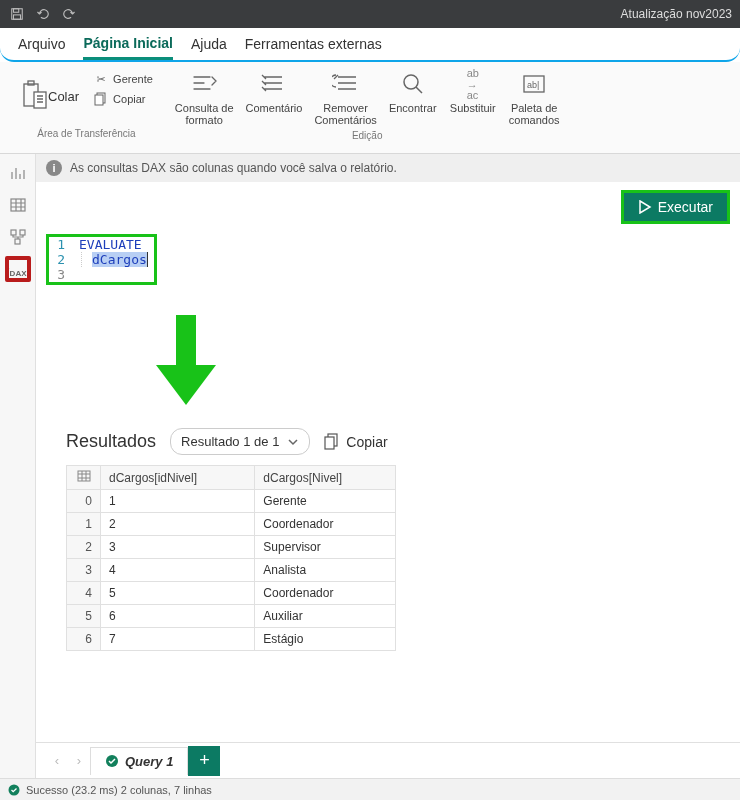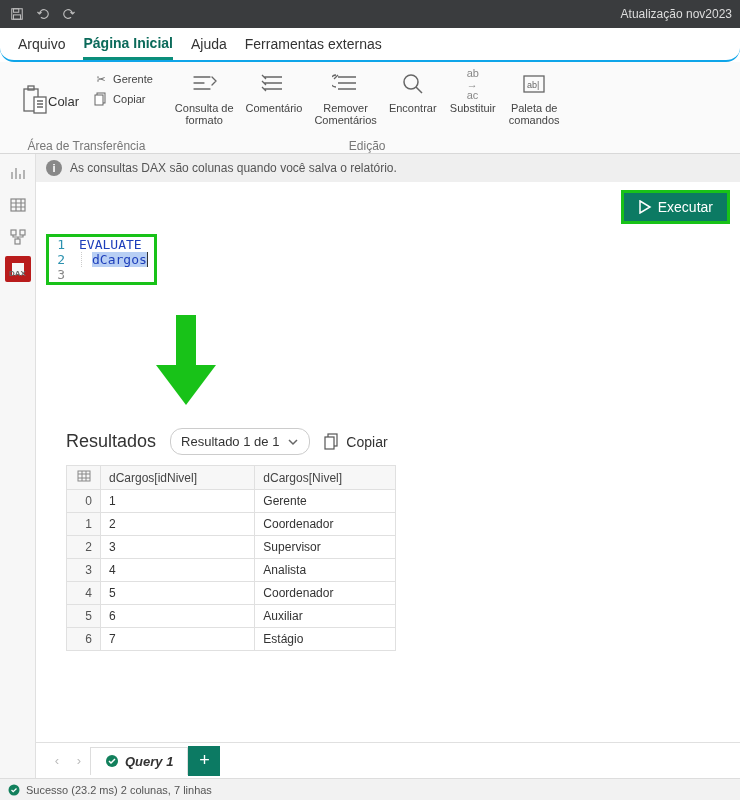--- a/index.html
+++ b/index.html
@@ -13,33 +13,33 @@
 
 
 .menubar { height: 34px; display: flex; align-items: center; gap: 18px; padding: 0 18px; border-bottom: 2px solid #0ea5e9; border-radius: 14px; }
 .menubar .menu-item { font-size: 14px; color: #333; padding: 6px 0; cursor: pointer; }
 .menubar .menu-item.active { color: #0b6a5a; border-bottom: 3px solid #0b8e7a; font-weight: 600; }
 
 
 .ribbon { height: 92px; display: flex; padding: 4px 10px 0; border-bottom: 1px solid #d8d8d8; background: #fafafa; }
 .ribbon-group { display: flex; flex-direction: column; align-items: center; padding: 0 8px; }
 .ribbon-group-items { display: flex; gap: 4px; flex: 1; }
-.ribbon-group-label { font-size: 12px; color: #777; margin-top: 2px; margin-bottom: 0; text-align: right; }
+.ribbon-group-label { font-size: 10px; color: #777; margin-top: 2px; margin-bottom: 14px; text-align: right; }
 .rbtn { display: flex; flex-direction: column; align-items: center; justify-content: flex-start; min-width: 56px; padding: 2px 4px; cursor: pointer; }
 .rbtn .icon { width: 32px; height: 32px; display: flex; align-items: center; justify-content: center; color: #555; }
 .rbtn .lbl { font-size: 11px; text-align: center; line-height: 1.1; margin-top: 2px; color: #444; }
 .rbtn-sm { display: flex; align-items: center; gap: 4px; font-size: 11px; color: #444; padding: 1px 2px; cursor: pointer; }
 .rbtn-sm .icon { width: 16px; height: 16px; display: flex; align-items: center; justify-content: center; color: #666; }
 .colar-btn { display: flex; flex-direction: row; align-items: center; padding: 2px 4px; cursor: pointer; }
 .cut-copy { display: flex; flex-direction: column; gap: 2px; margin-left: 4px; margin-top: 4px; }
 
 
 .sidebar { position: absolute; top: 154px; left: 0; width: 36px; bottom: 22px; border-right: 1px solid #e0e0e0; display: flex; flex-direction: column; align-items: center; gap: 6px; padding-top: 6px; background: #f7f7f7; }
 .sidebar .nav-icon { width: 26px; height: 26px; display: flex; align-items: center; justify-content: center; color: #666; cursor: pointer; border-radius: 2px; }
-.sidebar .nav-icon.highlight { border: 7px solid #b91c1c; }
+.sidebar .nav-icon.highlight { border: 4px solid #b91c1c; }
 .dax-glyph { font-size: 8px; font-weight: 600; position: relative; top: 4px; }
 
 
 .main { position: absolute; top: 154px; left: 36px; right: 0; bottom: 22px; display: flex; flex-direction: column; }
 
 
 .infobar { height: 28px; background: #efefef; display: flex; align-items: center; padding: 0 10px; gap: 8px; font-size: 12px; color: #555; }
 .infobar .info-icon { width: 16px; height: 16px; border-radius: 50%; background: #888; color: #fff; display: flex; align-items: center; justify-content: center; font-size: 11px; font-weight: 600; }
 
 

